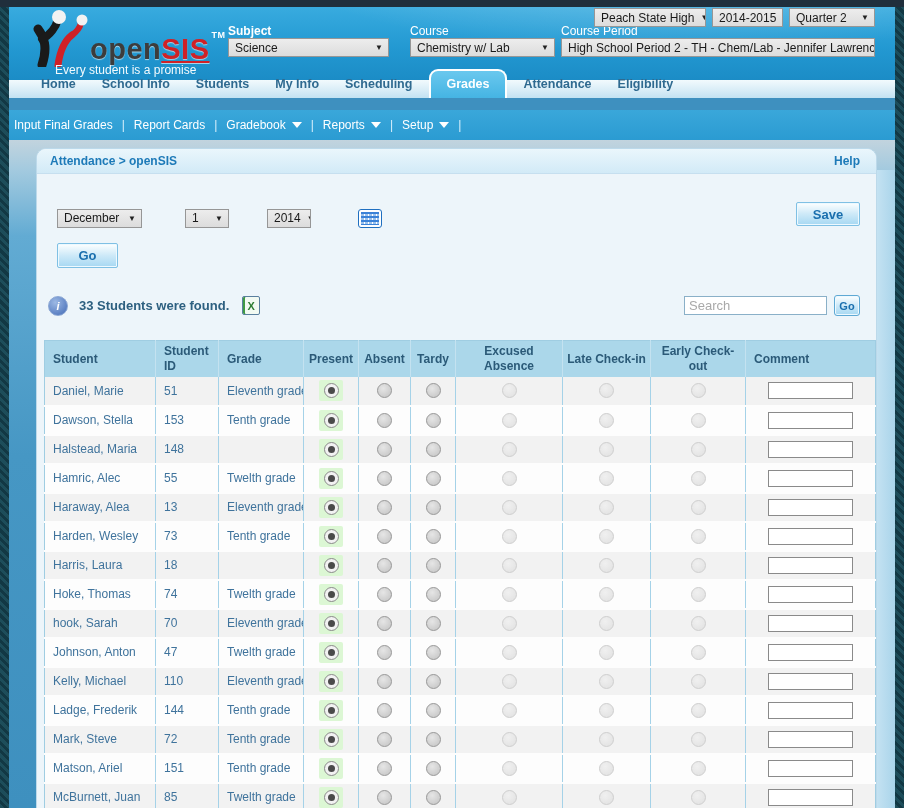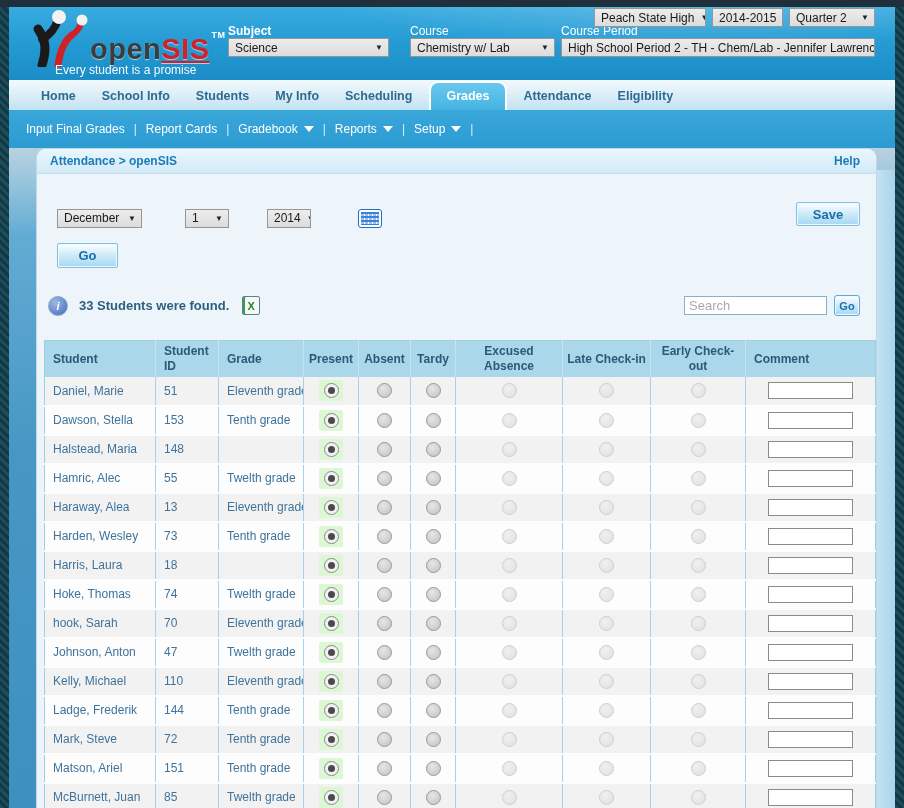--- a/index.html
+++ b/index.html
@@ -7,26 +7,26 @@
     width:904px;height:808px;overflow:hidden;position:relative;
     font-family:"Liberation Sans","DejaVu Sans",sans-serif;
     background:#3e90bf;
   }
   
   #topstrip{position:absolute;left:0;top:0;width:904px;height:7px;background:#202f3c;z-index:6;}
   #mainheader{position:absolute;left:0;top:7px;width:904px;height:73px;z-index:5;
     background:linear-gradient(180deg,#38abdf 0%,#2399d2 55%,#1b8cc6 100%);}
   #mainheader::before{content:"";position:absolute;inset:0;
     background:radial-gradient(ellipse 700px 180px at 75% -60px,rgba(255,255,255,.35),rgba(255,255,255,0) 60%);}
-  #tabbar{position:absolute;left:0;top:80px;width:904px;height:30px;z-index:5;
+  #tabbar{position:absolute;left:0;top:80px;width:904px;height:18px;z-index:5;
     background:linear-gradient(180deg,#f2fafd 0%,#d9edf7 55%,#c2e2f2 100%);
     display:flex;align-items:flex-end;padding-left:28px;box-sizing:border-box;}
-  #subnav{position:absolute;left:0;top:110px;width:904px;height:38px;z-index:5;
+  #subnav{position:absolute;left:0;top:110px;width:904px;height:30px;z-index:5;
     background:linear-gradient(180deg,#3aa7da 0%,#2b9bd2 100%);
-    color:#fff;font-size:12px;display:flex;align-items:center;padding-left:26px;box-sizing:border-box;}
+    color:#fff;font-size:12px;display:flex;align-items:center;padding-left:14px;box-sizing:border-box;}
   #pagebg{position:absolute;left:0;top:136px;width:904px;height:672px;z-index:1;
     background:linear-gradient(180deg,#c6d5de 0px,#a3cadf 34px,#62abd3 100px,#4697c4 320px,#3e90bf 100%);}
   .edge{position:absolute;top:7px;bottom:0;width:9px;z-index:10;
     background:repeating-linear-gradient(45deg,#1d4d5a 0px,#1d4d5a 3px,#123844 3px,#123844 6px);}
   #edge-left{left:0;}
   #edge-right{right:0;}
   #scrollband{position:absolute;right:9px;top:170px;bottom:0;width:21px;z-index:2;
     background:linear-gradient(90deg,#c8e4f3,#a9d4ea);}
   
   #logo{position:absolute;left:28px;top:2px;display:flex;align-items:flex-start;}

